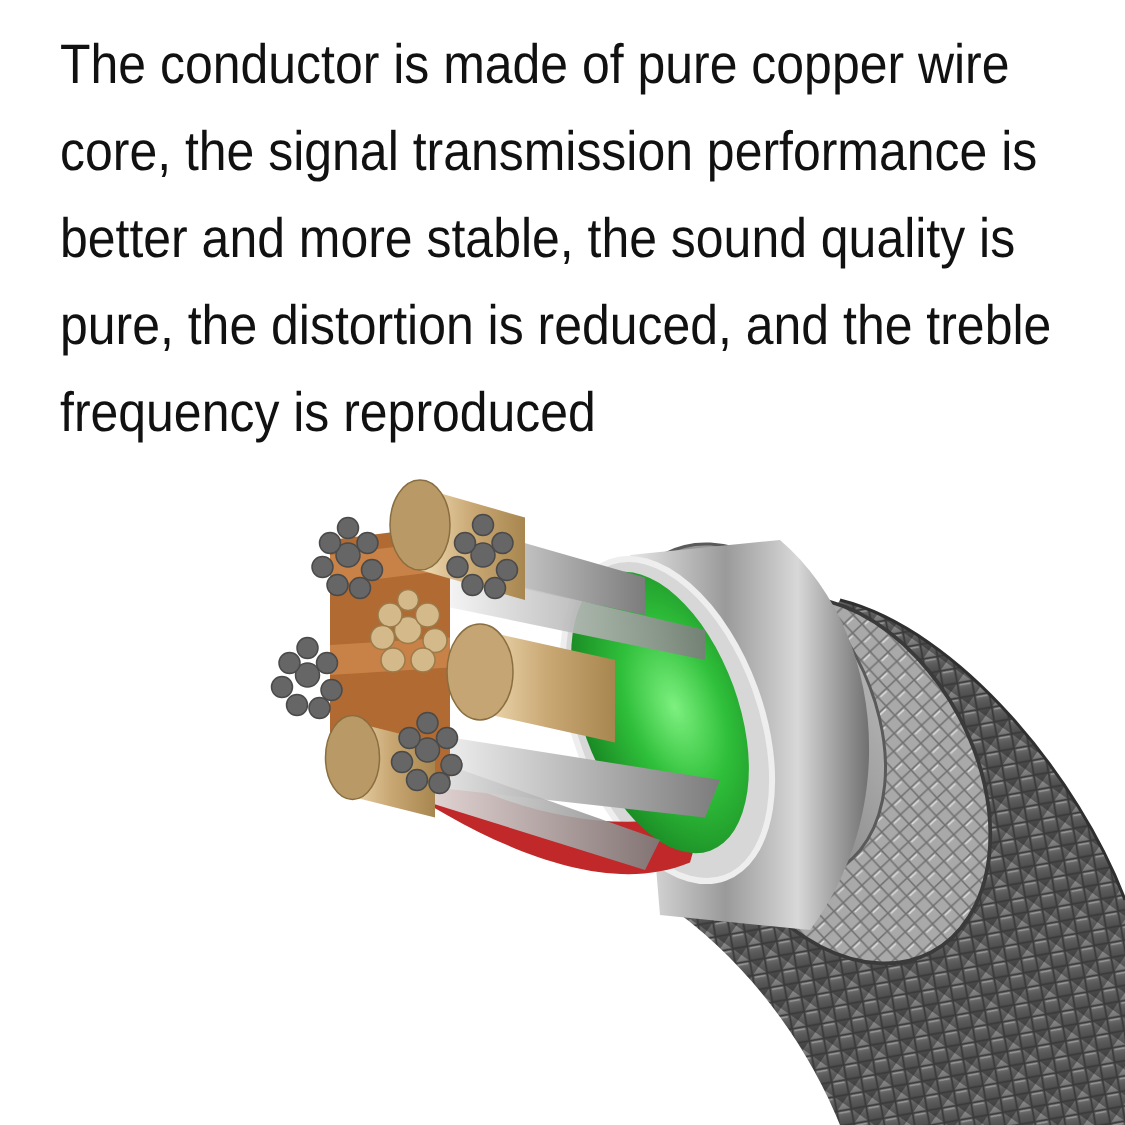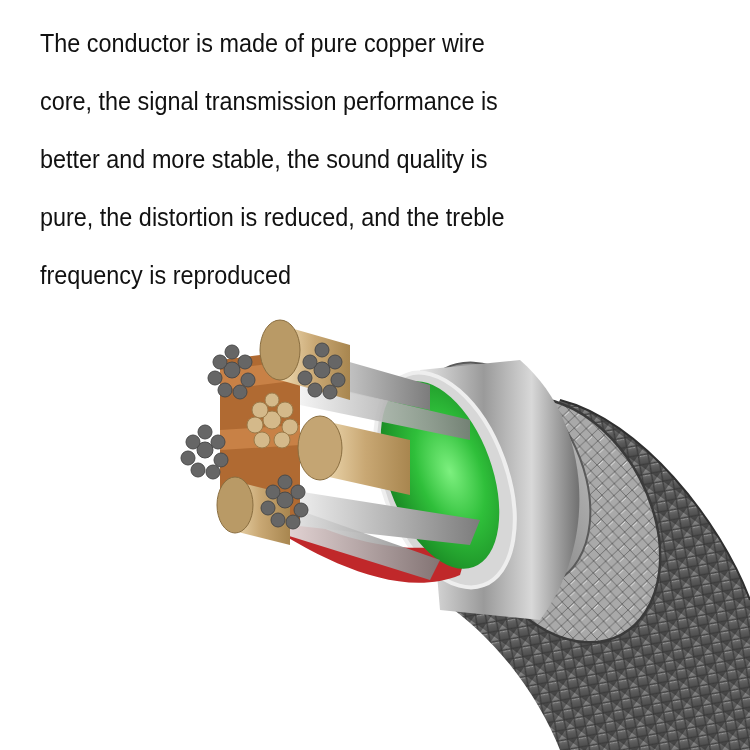--- a/index.html
+++ b/index.html
@@ -1,20 +1,20 @@
 <!DOCTYPE html>
 <html><head>
   <meta charset="utf-8">
   <style>
     html, body { margin: 0; padding: 0; background: #ffffff; }
     body { width: 750px; height: 750px; overflow: hidden; position: relative; }
     .caption {
       position: absolute; left: 40px; top: 14px; width: 700px;
       font-family: "Liberation Sans", sans-serif;
-      font-size: 26px; line-height: 58px; color: #111111;
+      font-size: 37px; line-height: 58px; color: #111111;
     }
     .caption .line {
       display: block; white-space: nowrap;
       transform-origin: left center; transform: scaleX(0.9);
     }
     .illustration { position: absolute; left: 0; top: 300px; width: 750px; height: 450px; }
   </style>
 </head>
 <body>
 

